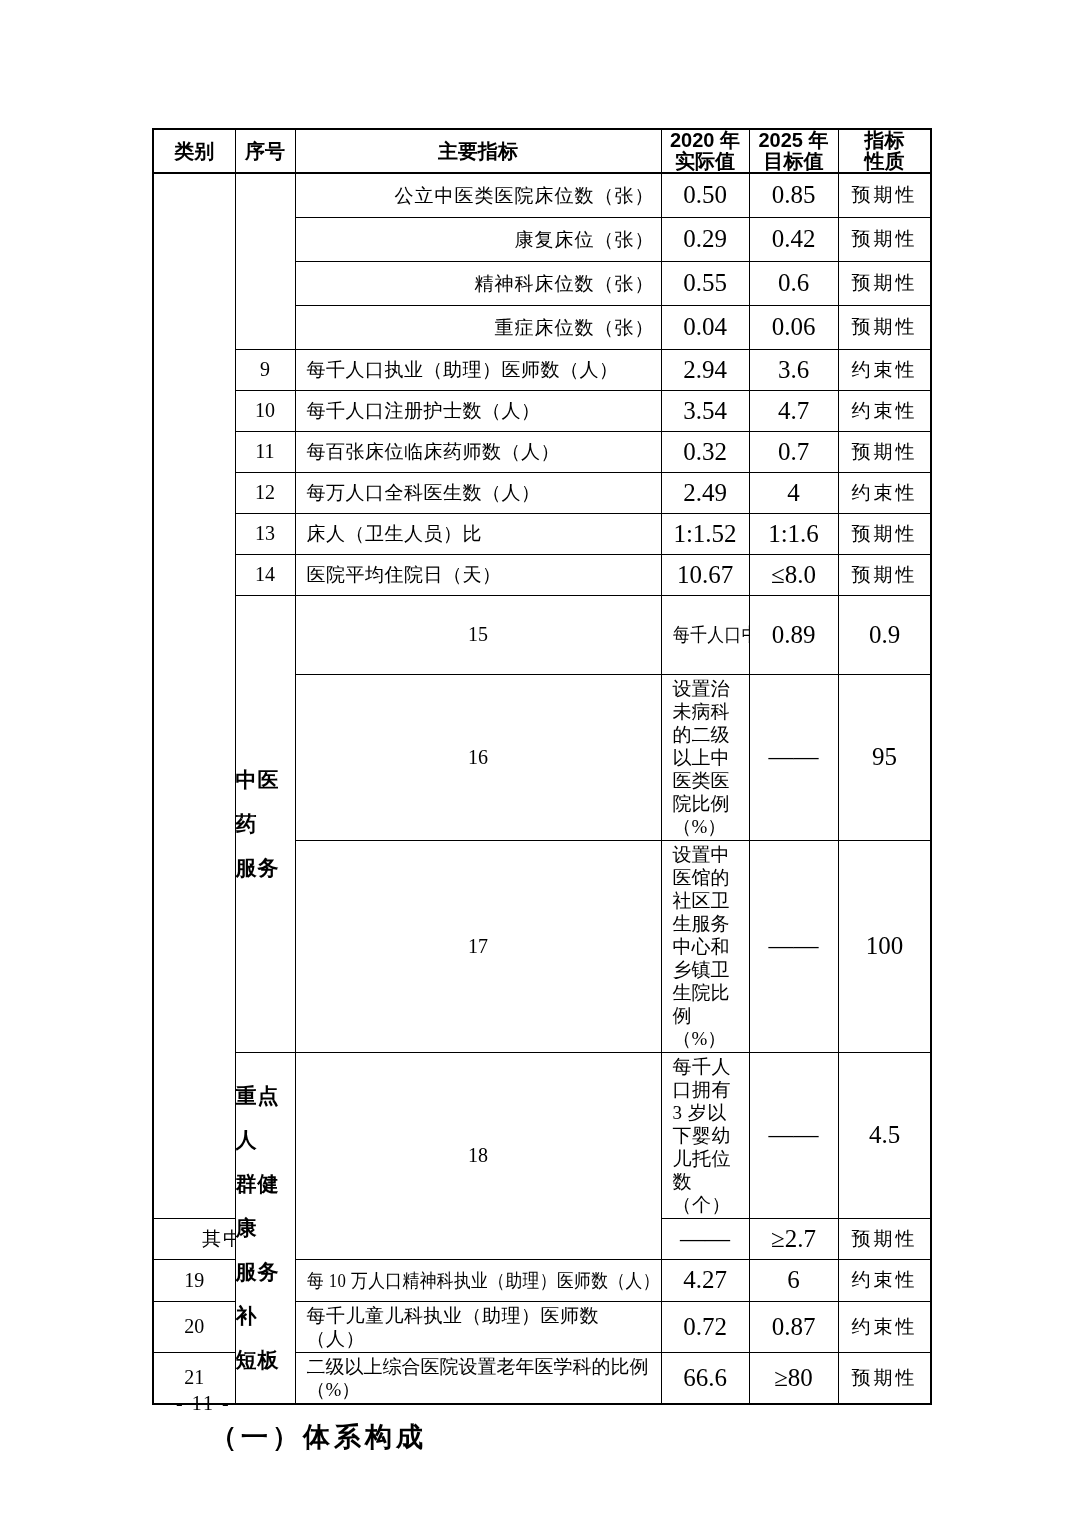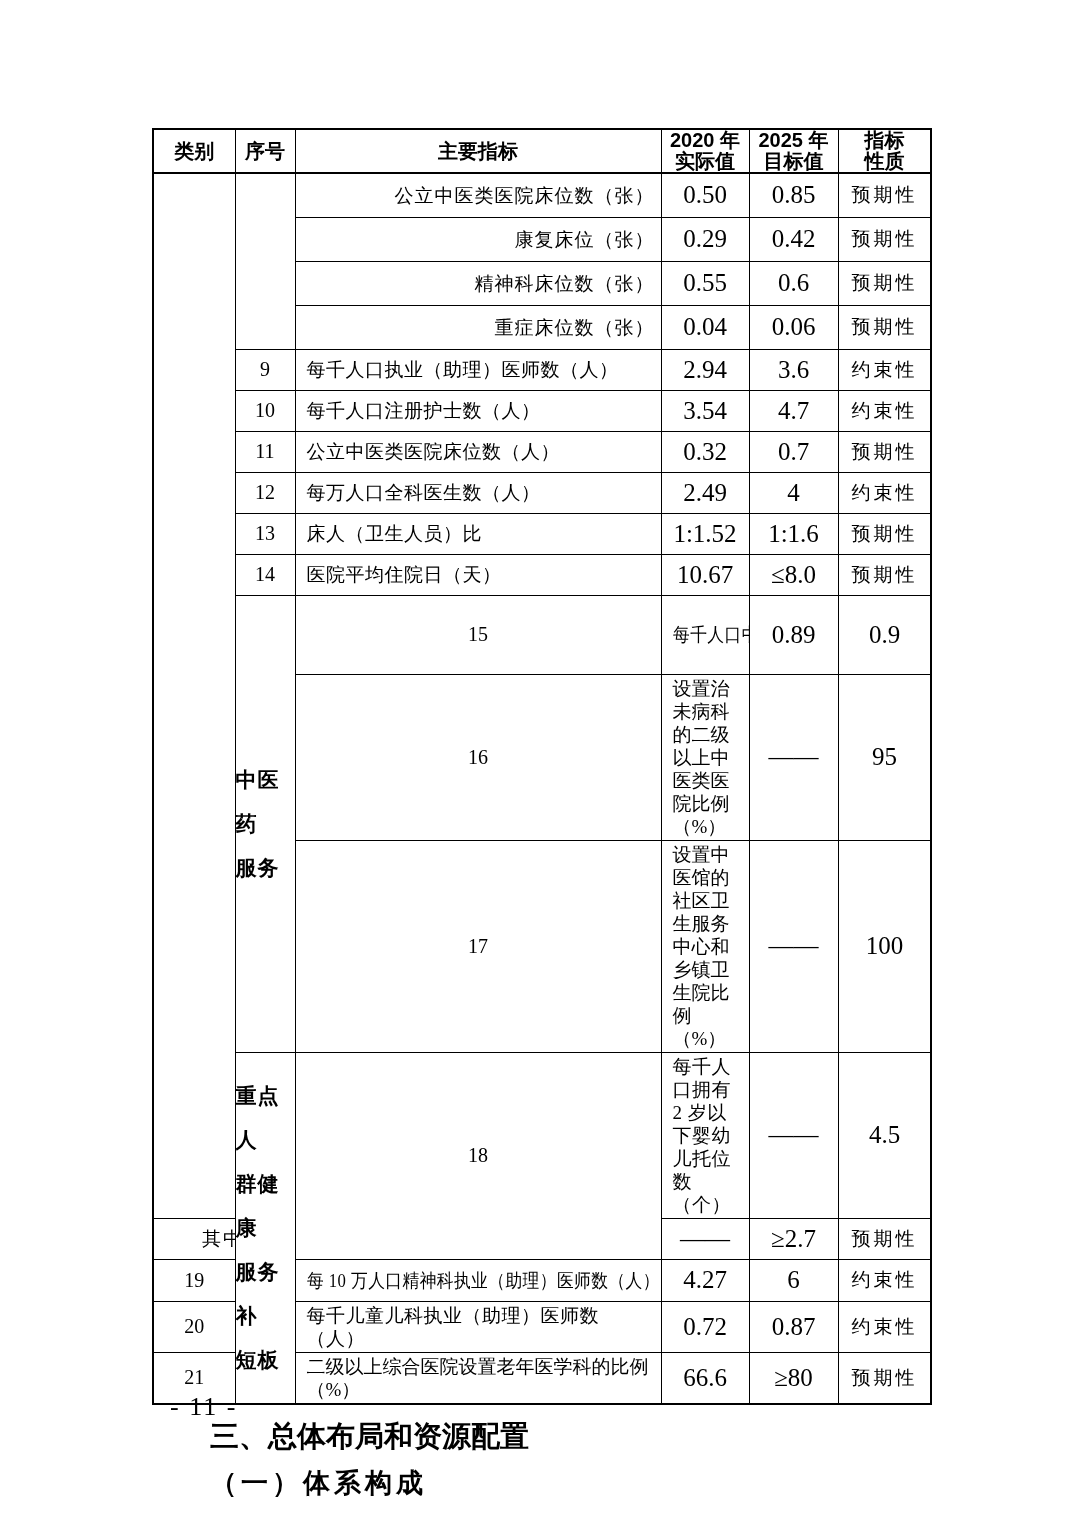--- a/index.html
+++ b/index.html
@@ -102,22 +102,22 @@
     margin-top:18px;
     padding-left:58px;
     font-weight:700;
     font-size:27px;
     line-height:29px;
     letter-spacing:4px;
   }
 
   .pagenum {
     position:absolute;
-    left:170px; top:1392px;
-    font-size:26px;
+    left:176px; top:1392px;
+    font-size:20px;
     letter-spacing:2px;
   }
 </style>
 </head>
 <body>
 
 <div class="page">
   <div class="content">
 
     <table class="ind-table">
@@ -178,21 +178,21 @@
         </tr>
         <tr class="rh41">
           <td class="no">10</td>
           <td class="ind">每千人口注册护士数（人）</td>
           <td class="val">3.54</td>
           <td class="val">4.7</td>
           <td class="nat">约束性</td>
         </tr>
         <tr class="rh41">
           <td class="no">11</td>
-          <td class="ind">公立中医类医院床位数（人）</td>
+          <td class="ind">每百张床位临床药师数（人）</td>
           <td class="val">0.32</td>
           <td class="val">0.7</td>
           <td class="nat">预期性</td>
         </tr>
         <tr class="rh41">
           <td class="no">12</td>
           <td class="ind">每万人口全科医生数（人）</td>
           <td class="val">2.49</td>
           <td class="val">4</td>
           <td class="nat">约束性</td>
@@ -233,21 +233,21 @@
           <td class="val">——</td>
           <td class="val">100</td>
           <td class="nat">约束性</td>
         </tr>
         <tr class="rh39">
           <td class="cat" rowspan="5">重点人
 群健康
 服务补
 短板</td>
           <td class="no" rowspan="2">18</td>
-          <td class="ind">每千人口拥有 2 岁以下婴幼儿托位数（个）</td>
+          <td class="ind">每千人口拥有 3 岁以下婴幼儿托位数（个）</td>
           <td class="val">——</td>
           <td class="val">4.5</td>
           <td class="nat">约束性</td>
         </tr>
         <tr class="rh41">
           <td class="ind sub2">其中：普惠托位数（个）</td>
           <td class="val">——</td>
           <td class="val">≥2.7</td>
           <td class="nat">预期性</td>
         </tr>
@@ -269,19 +269,18 @@
           <td class="no">21</td>
           <td class="ind wrap2">二级以上综合医院设置老年医学科的比例（%）</td>
           <td class="val">66.6</td>
           <td class="val">≥80</td>
           <td class="nat">预期性</td>
         </tr>
       </tbody>
     </table>
 
 
-    <div class="heading">三、总体布局和资源配置</div>
     <div class="subheading">（一）体系构成</div>
 
   </div>
 
   <div class="pagenum">- 11 -</div>
 </div>
 
 </body></html>

